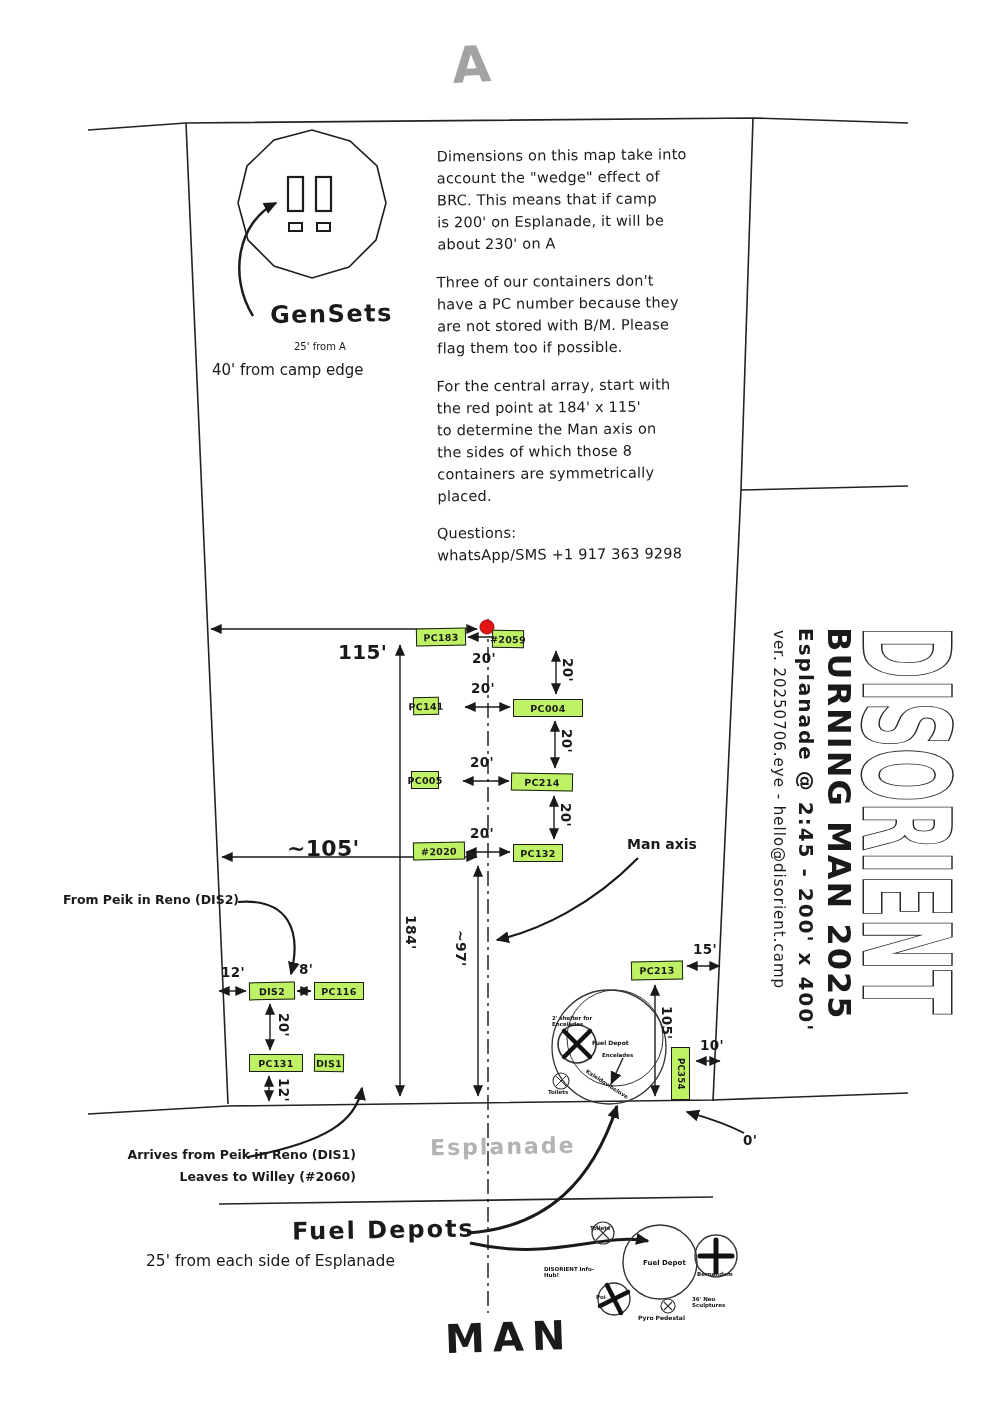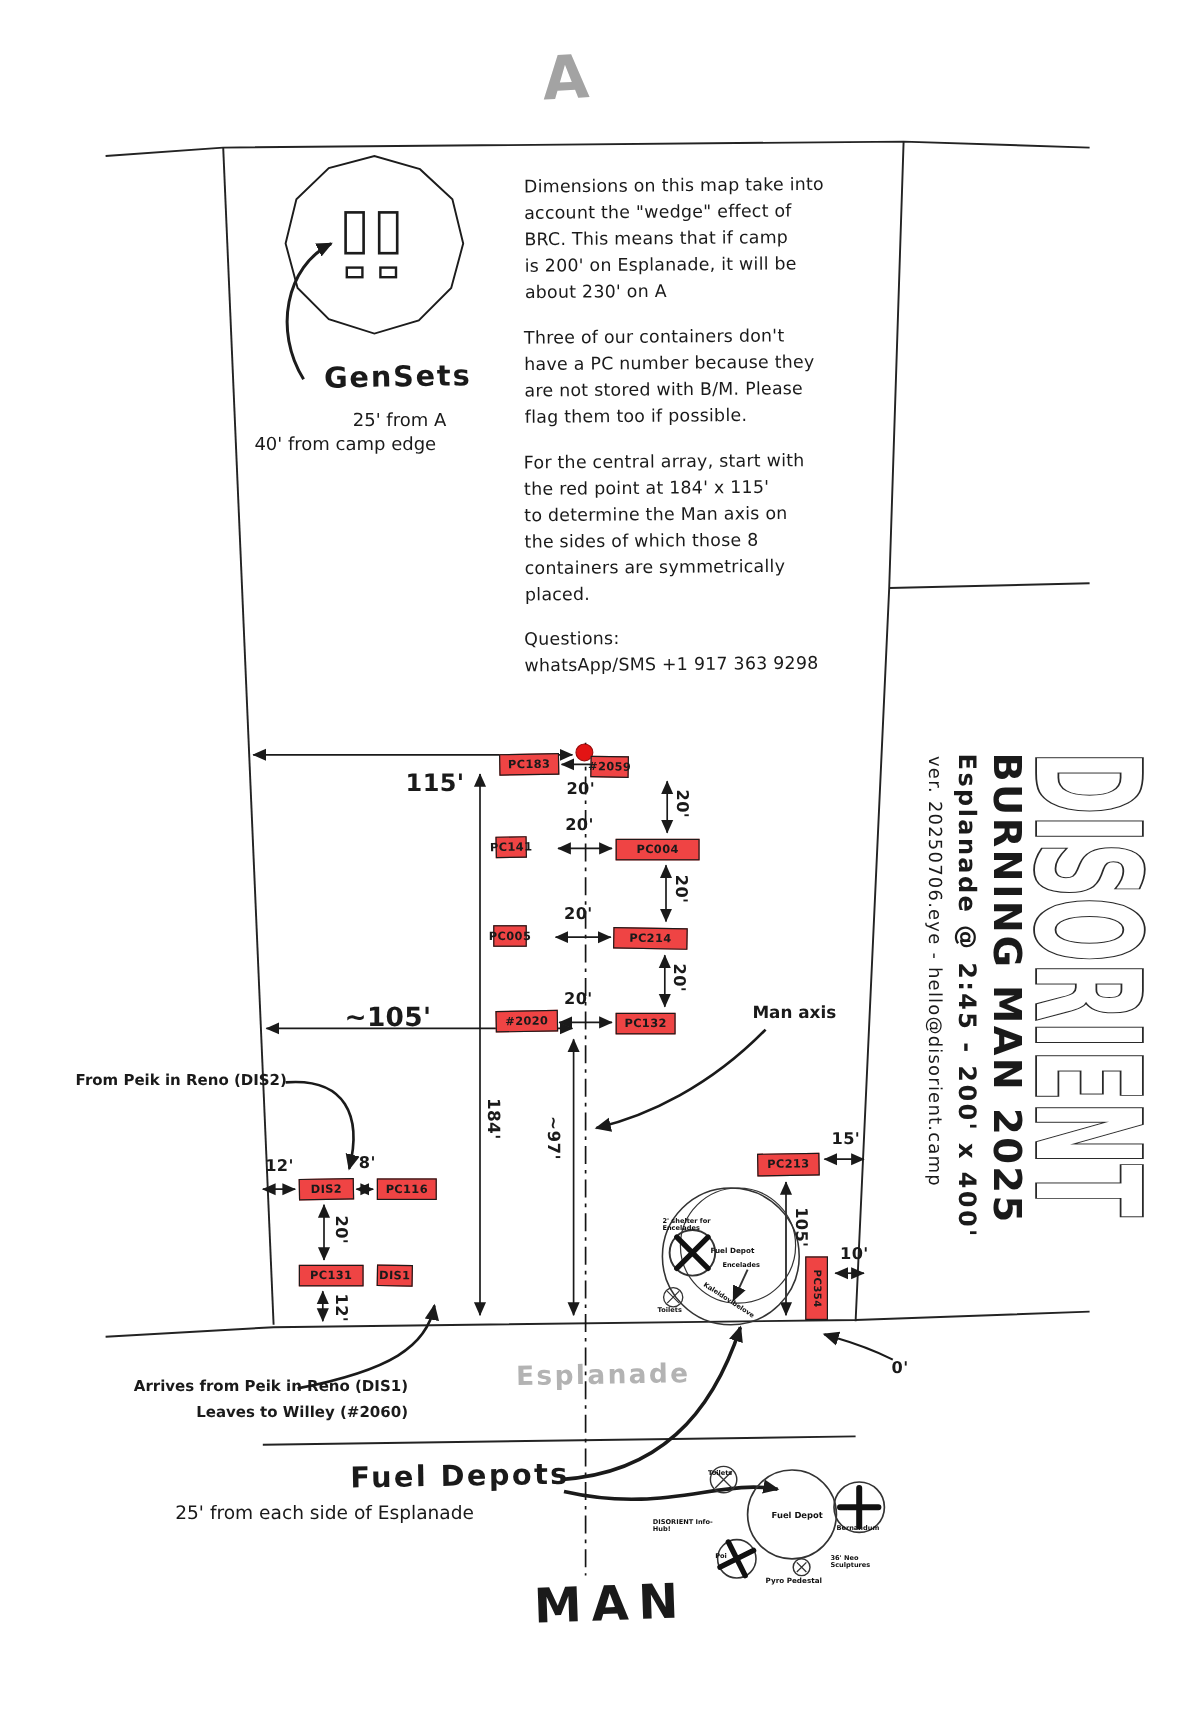--- a/index.html
+++ b/index.html
@@ -3,21 +3,21 @@
 <meta charset="utf-8">
 <style>
   *{margin:0;padding:0;box-sizing:border-box}
   html,body{background:#fff}
   .canvas{position:relative;width:1000px;height:1427px;background:#ffffff;overflow:hidden;
           font-family:"DejaVu Sans",sans-serif;color:#1a1a1a}
   svg.layer{position:absolute;left:0;top:0}
   .abs{position:absolute}
   .note{position:absolute;font-size:14.5px;line-height:1.52;white-space:pre-line;
         letter-spacing:.2px;font-weight:500;width:320px;transform:rotate(-.5deg)}
-  .cbox{position:absolute;height:18px;border:1.7px solid #1b1b1b;background:#ef4444;
+  .cbox{position:absolute;height:18px;border:1.7px solid #1b1b1b;background:#bef264;
         display:flex;align-items:center;justify-content:center;
         font-size:9.5px;font-weight:700;letter-spacing:.3px}
   .dim{position:absolute;font-size:13.5px;font-weight:600;letter-spacing:.3px}
   .vtext{writing-mode:vertical-rl}
   .tiny{position:absolute;font-weight:600;color:#111;line-height:1.15;font-size:5.5px}
   .side{position:absolute;writing-mode:vertical-rl;white-space:nowrap}
   .street{position:absolute;color:#a3a3a3;font-weight:700}
 </style>
 </head>
 <body>
@@ -127,21 +127,21 @@
   <div class="note" style="left:437px;top:374px">For the central array, start with
 the red point at 184' x 115'
 to determine the Man axis on
 the sides of which those 8
 containers are symmetrically
 placed.</div>
   <div class="note" style="left:437px;top:521px">Questions:
 whatsApp/SMS +1 917 363 9298</div>
 
   <div class="abs" style="left:270px;top:300px;font-size:24px;font-weight:700;letter-spacing:1.5px;transform:rotate(-1deg)">GenSets</div>
-  <div class="abs" style="left:294px;top:341px;font-size:15px;font-weight:500">25' from A</div>
+  <div class="abs" style="left:294px;top:341px;font-size:10px;font-weight:500">25' from A</div>
   <div class="abs" style="left:212px;top:361px;font-size:15px;font-weight:500">40' from camp edge</div>
 
   <div class="cbox" style="left:416px;top:628px;width:50px;transform:rotate(-1deg)">PC183</div>
   <div class="cbox" style="left:492px;top:630px;width:32px;transform:rotate(1deg)">#2059</div>
   <div class="cbox" style="left:413px;top:697px;width:26px;transform:rotate(-1deg)">PC141</div>
   <div class="cbox" style="left:513px;top:699px;width:70px">PC004</div>
   <div class="cbox" style="left:411px;top:771px;width:28px">PC005</div>
   <div class="cbox" style="left:511px;top:773px;width:62px;transform:rotate(1deg)">PC214</div>
   <div class="cbox" style="left:413px;top:842px;width:52px;transform:rotate(-1deg)">#2020</div>
   <div class="cbox" style="left:513px;top:844px;width:50px">PC132</div>
@@ -162,21 +162,21 @@
 
   <div class="cbox" style="left:249px;top:982px;width:46px;transform:rotate(-1deg)">DIS2</div>
   <div class="cbox" style="left:314px;top:982px;width:50px">PC116</div>
   <div class="cbox" style="left:249px;top:1054px;width:54px">PC131</div>
   <div class="cbox" style="left:314px;top:1054px;width:30px;transform:rotate(1deg)">DIS1</div>
   <div class="dim" style="left:221px;top:964px">12'</div>
   <div class="dim" style="left:299px;top:961px">8'</div>
   <div class="dim vtext" style="left:276px;top:1013px">20'</div>
   <div class="dim vtext" style="left:276px;top:1078px">12'</div>
   <div class="abs" style="left:63px;top:892px;font-size:12.5px;font-weight:600">From Peik in Reno (DIS2)</div>
-  <div class="abs" style="left:102px;top:1144px;width:238px;font-size:12.5px;font-weight:600;white-space:pre-line;text-align:right;line-height:1.75">Arrives from Peik in Reno (DIS1)
+  <div class="abs" style="left:118px;top:1144px;width:238px;font-size:12.5px;font-weight:600;white-space:pre-line;text-align:right;line-height:1.75">Arrives from Peik in Reno (DIS1)
 Leaves to Willey (#2060)</div>
 
   <div class="cbox" style="left:631px;top:961px;width:52px;height:19px;transform:rotate(-1deg)">PC213</div>
   <div class="cbox vtext" style="left:671px;top:1047px;width:19px;height:53px;font-size:8.5px">PC354</div>
   <div class="dim" style="left:693px;top:941px">15'</div>
   <div class="dim vtext" style="left:659px;top:1006px">105'</div>
   <div class="dim" style="left:700px;top:1037px">10'</div>
   <div class="dim" style="left:743px;top:1132px">0'</div>
 
   <div class="abs" style="left:627px;top:836px;font-size:14px;font-weight:600">Man axis</div>

